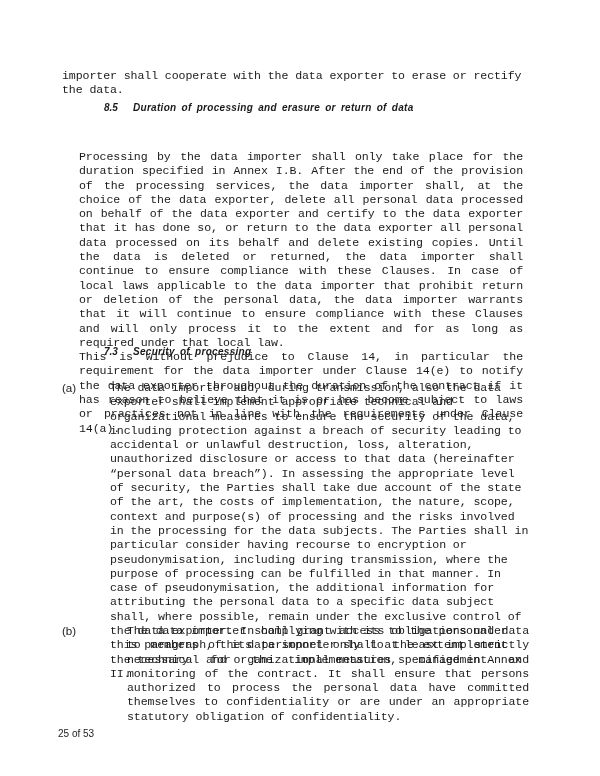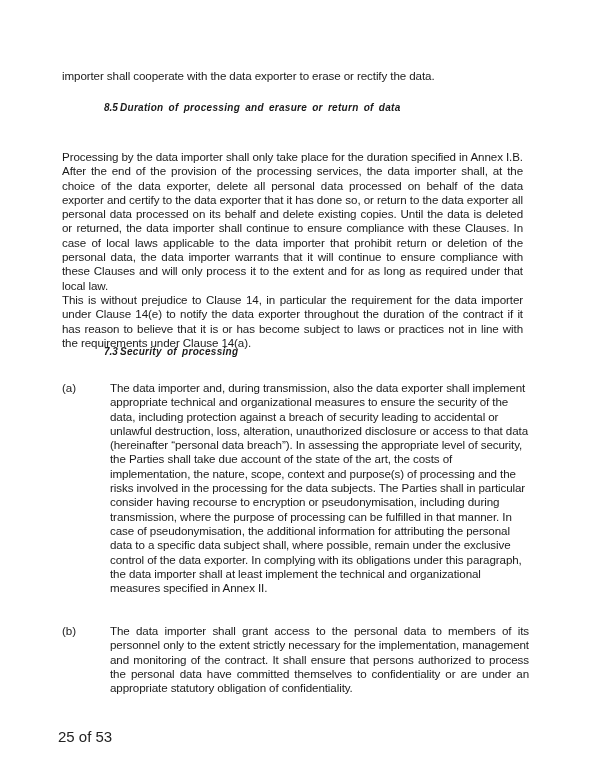--- a/index.html
+++ b/index.html
@@ -1,33 +1,33 @@
 <!DOCTYPE html>
 <html><head>
 <meta charset="utf-8">
 <style>
   html, body { margin: 0; padding: 0; background: #ffffff; }
   body { width: 600px; height: 776px; position: relative; overflow: hidden;
          font-family: "Liberation Sans", "DejaVu Sans", sans-serif; color: #1a1a1a; }
   .page { position: absolute; left: 62px; top: 0; width: 461px; }
-  .p { font-size: 11.6px; line-height: 14.3px; margin: 0; letter-spacing: -0.1px; }
-  .justify { text-align: justify; }
+  .p { font-size: 11.6px; line-height: 14.3px; margin: 0; letter-spacing: -0.1px; font-family: Liberation Mono, monospace; }
+  .justify { text-align: justify; margin-left: 17px; }
   .line0 { position: absolute; top: 69px; left: 0; width: 461px; }
   .heading { position: absolute; font-weight: bold; font-style: italic; font-size: 10px; line-height: 20px; }
   .heading .num { position: absolute; left: 0; }
-  .heading .txt { position: absolute; left: 16px; width: 290px; letter-spacing: 0.3px; word-spacing: 2px; }
+  .heading .txt { position: absolute; left: 29px; width: 290px; letter-spacing: 0.3px; word-spacing: 2px; }
   .h85 { top: 98px; left: 42px; width: 330px; height: 42px; }
   .h86 { top: 342px; left: 42px; width: 330px; height: 20px; }
   .block85 { position: absolute; top: 150px; left: 0; width: 461px; }
   .item { position: absolute; left: 0; width: 461px; }
   .item .label { position: absolute; left: 0; top: 0; font-size: 11.6px; line-height: 14.3px; }
   .item .body { position: absolute; left: 48px; width: 419px; }
   .itemA { top: 381px; }
   .itemB { top: 624px; }
-  .footer { position: absolute; left: 58px; top: 728px; font-size: 15px; font-family: "Liberation Sans", sans-serif; color: #222; }
+  .footer { position: absolute; left: 58px; top: 728px; font-size: 10px; font-family: "Liberation Sans", sans-serif; color: #222; }
 </style>
 </head>
 <body>
 
 <div class="page">
 
   <p class="p line0">importer shall cooperate with the data exporter to erase or rectify the data.</p>
 
   <div class="heading h85">
     <span class="num">8.5</span>

